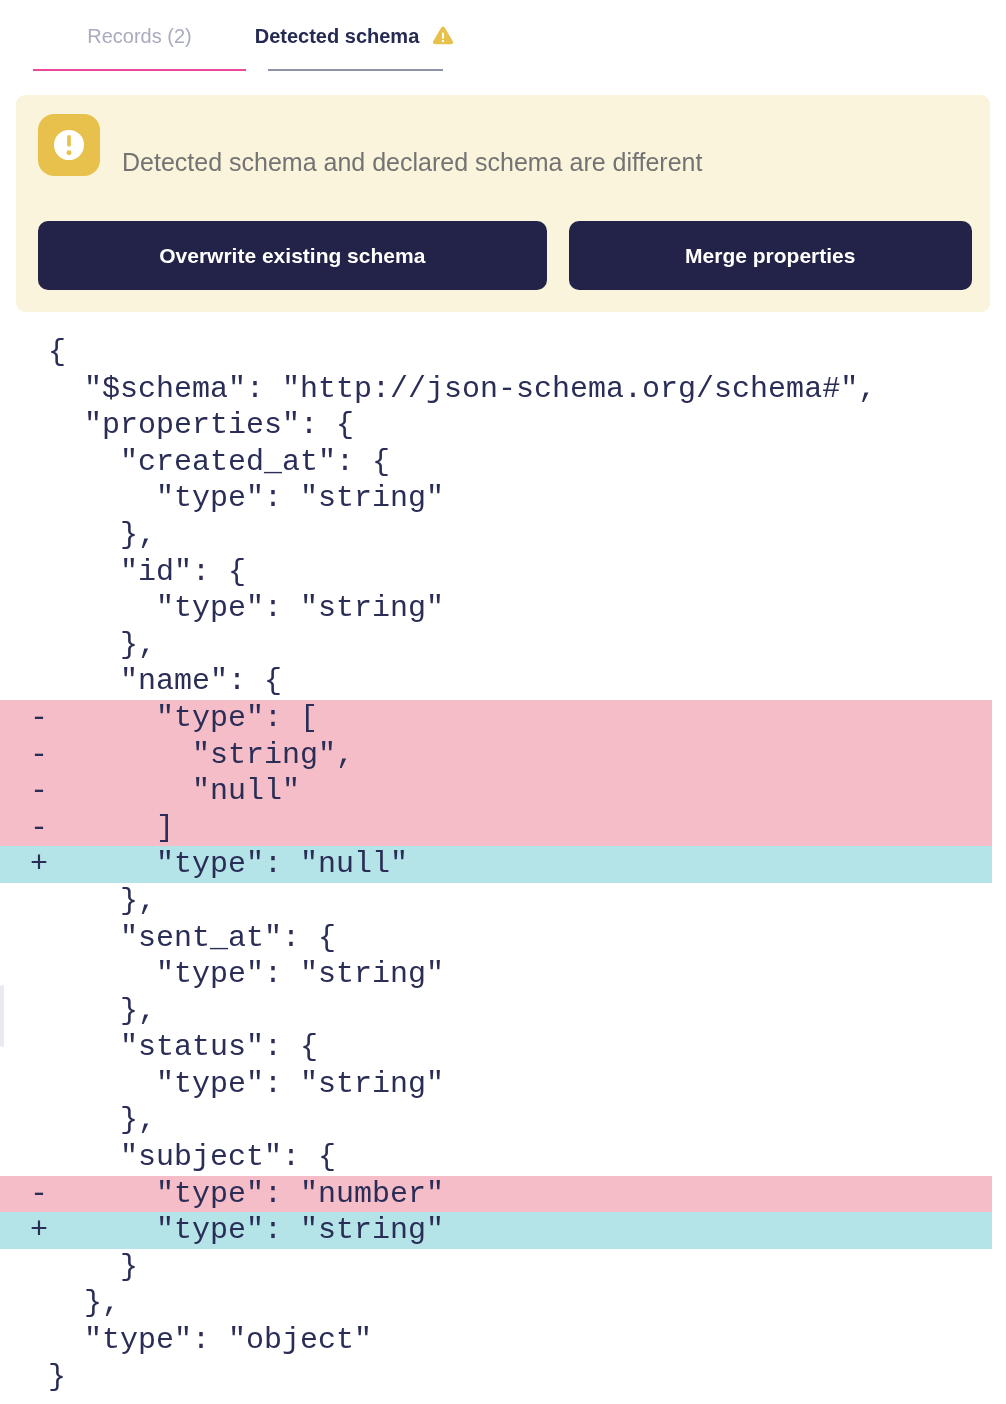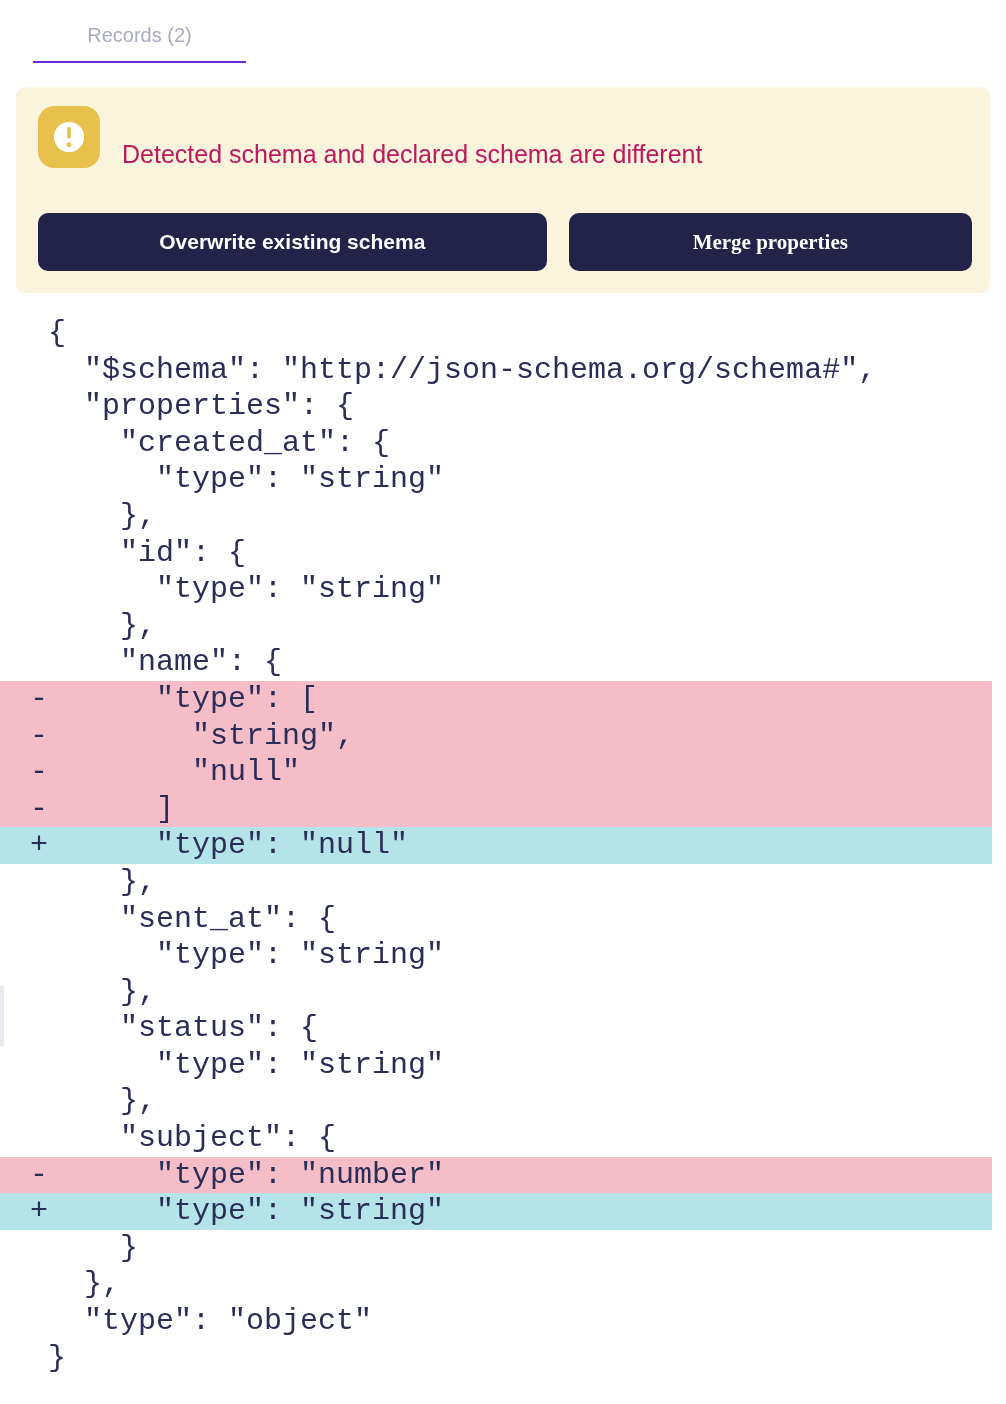--- a/index.html
+++ b/index.html
@@ -12,22 +12,22 @@
   
   .tabbar {
     display: grid;
     grid-template-columns: 213px 175px 192px 309px;
     column-gap: 22px;
     padding: 24px 0 0 33px;
   }
   .tab {
     text-align: center;
     font-size: 20px;
-    padding-bottom: 14px;
-    border-bottom: 2px solid #6d28d9;
+    padding-bottom: 21px;
+    border-bottom: 2px solid #ec4899;
     color: #a9abbe;
     cursor: pointer;
     display: flex; align-items: center; justify-content: center; gap: 11px;
     white-space: nowrap;
   }
   .tab.active {
     color: #252a52;
     font-weight: 600;
     border-bottom-color: #8e93a6;
   }
@@ -40,31 +40,31 @@
     border-radius: 9px;
     padding: 18px 18px 22px 22px;
   }
   .alert-head { display: flex; align-items: center; gap: 22px; }
   .alert-badge {
     width: 62px; height: 62px; flex: 0 0 62px;
     background: #e7c14c; border-radius: 16px;
     display: flex; align-items: center; justify-content: center;
   }
   .alert-badge svg { width: 44px; height: 44px; }
-  .alert-msg { font-size: 25px; font-weight: 500; color: #be185d; margin-top: 35px; }
+  .alert-msg { font-size: 25px; font-weight: 500; color: #737373; margin-top: 35px; }
   .alert-actions { display: flex; gap: 22px; margin-top: 44px; }
   .btn {
     border: none; cursor: pointer;
     background: #232349; color: #ffffff;
     font-family: "Liberation Sans", sans-serif;
     font-size: 21px; font-weight: 700;
-    height: 58px; border-radius: 10px;
+    height: 69px; border-radius: 10px;
   }
   .btn-overwrite { flex: 510 0 0; }
-  .btn-merge { flex: 402 0 0; font-family: Liberation Serif, serif; }
+  .btn-merge { flex: 402 0 0; }
 
   
   .diff {
     margin-top: 22px;
     width: 992px;
     font-family: "Liberation Mono", "DejaVu Sans Mono", monospace;
     font-size: 30px;
     line-height: 36.6px;
     color: #2a2d55;
   }
@@ -78,20 +78,30 @@
     width: 4px; height: 62px;
     background: #e9eaef; border-radius: 4px;
   }
 </style>
 </head>
 <body>
 
 <div class="tabbar">
   <div class="tab">
     <span>Records (2)</span>
+  </div>
+  <div class="tab active">
+    <span>Detected schema</span>
+    <span class="warn-icon">
+      <svg viewBox="0 0 24 24" width="26" height="24">
+        <path d="M10.28 3.4c0.76-1.32 2.68-1.32 3.44 0l8.06 13.96c0.76 1.32-0.19 2.97-1.72 2.97H3.94c-1.53 0-2.48-1.65-1.72-2.97Z" fill="#e7c14c"></path>
+        <rect x="11.05" y="8.6" width="1.9" height="6.1" rx="0.95" fill="#ffffff"></rect>
+        <circle cx="12" cy="17.1" r="1.25" fill="#ffffff"></circle>
+      </svg>
+    </span>
   </div>
 </div>
 
 <div class="alert">
   <div class="alert-head">
     <div class="alert-badge">
       <svg viewBox="0 0 24 24">
         <circle cx="12" cy="12" r="8.2" fill="#ffffff"></circle>
         <rect x="11" y="6.6" width="2" height="6.4" rx="1" fill="#e7c14c"></rect>
         <circle cx="12" cy="16.2" r="1.35" fill="#e7c14c"></circle>

